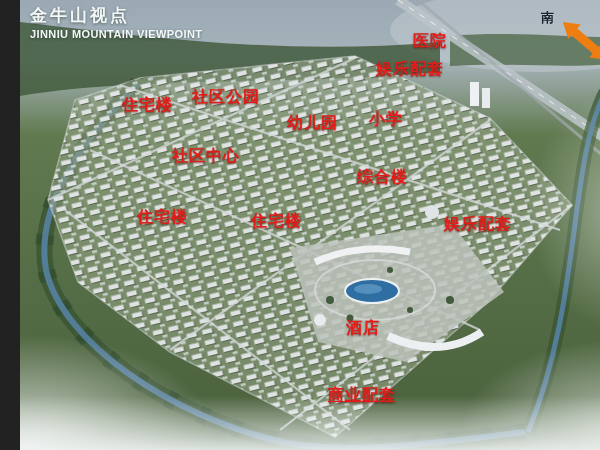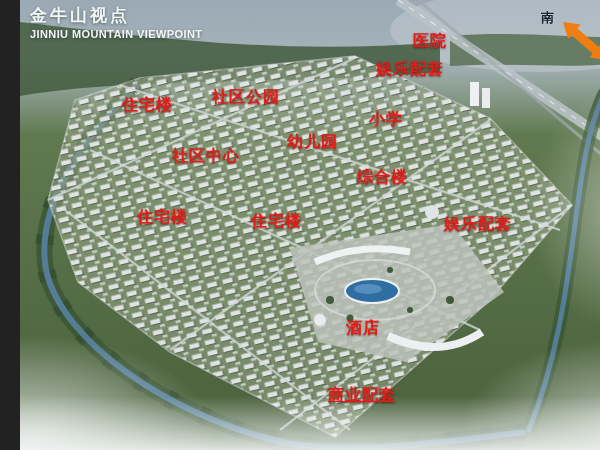--- a/index.html
+++ b/index.html
@@ -109,22 +109,22 @@
   </svg>
 
   <div class="title">
     <div class="cn">金牛山视点</div>
     <div class="en">JINNIU MOUNTAIN VIEWPOINT</div>
   </div>
 
   <div class="label" style="left:393px;top:33px;">医院</div>
   <div class="label" style="left:356px;top:61px;">娱乐配套</div>
   <div class="label" style="left:102px;top:97px;">住宅楼</div>
-  <div class="label" style="left:192px;top:89px;">社区公园</div>
-  <div class="label" style="left:267px;top:134px;">幼儿园</div>
+  <div class="label" style="left:172px;top:89px;">社区公园</div>
+  <div class="label" style="left:267px;top:115px;">幼儿园</div>
   <div class="label" style="left:349px;top:111px;">小学</div>
   <div class="label" style="left:152px;top:148px;">社区中心</div>
   <div class="label" style="left:337px;top:169px;">综合楼</div>
   <div class="label" style="left:117px;top:209px;">住宅楼</div>
   <div class="label" style="left:231px;top:213px;">住宅楼</div>
   <div class="label" style="left:424px;top:216px;">娱乐配套</div>
   <div class="label" style="left:326px;top:320px;">酒店</div>
   <div class="label" style="left:308px;top:387px;text-decoration:underline;">商业配套</div>
 
   <div class="compass" style="left:521px;top:11px;">南</div>

